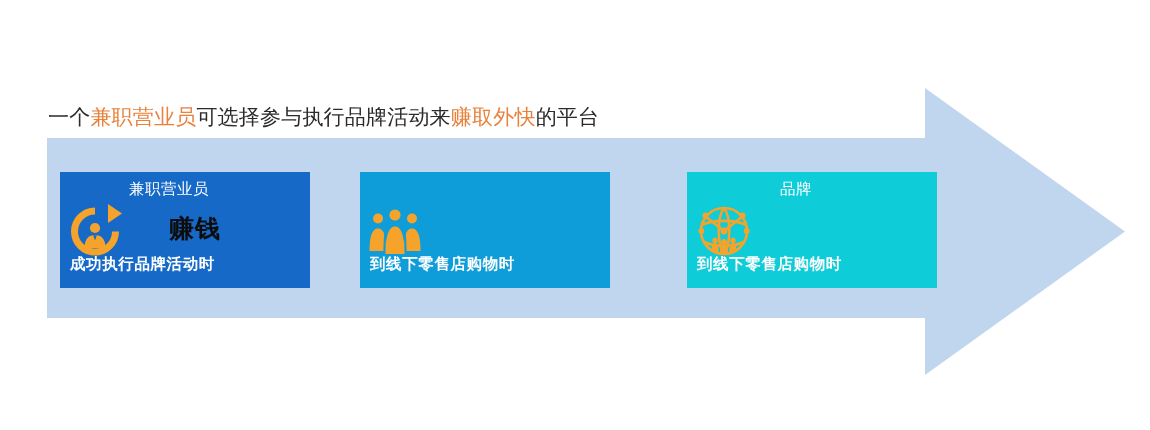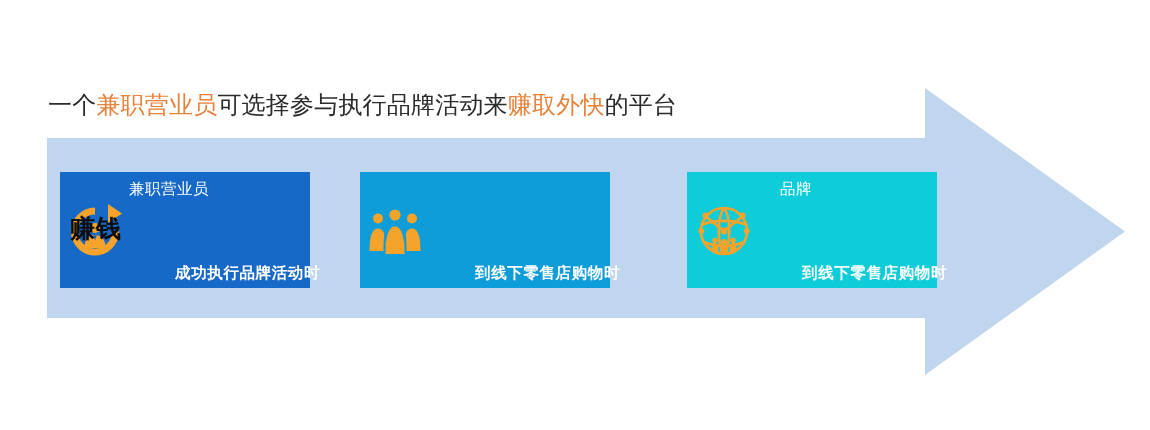--- a/index.html
+++ b/index.html
@@ -25,22 +25,22 @@
     top: 0;
     width: 1150px;
     height: 430px;
     pointer-events: none;
   }
 
   
   #title {
     position: absolute;
     left: 48px;
-    top: 89px;
-    font-size: 24px;
+    top: 101px;
+    font-size: 21px;
     line-height: 32px;
     white-space: nowrap;
     letter-spacing: 0.2px;
     color: #2b2b2b;
   }
   #title span { display: inline; }
   .t-accent { color: #E8823C; }
 
   
   .card {
@@ -65,34 +65,34 @@
     line-height: 20px;
     font-weight: 400;
     letter-spacing: 0.5px;
     transform: translateX(-16px);
   }
   .card-main {
     position: absolute;
     top: 40px;
     left: 0;
     right: 0;
-    text-align: left;
+    text-align: center;
     color: #0c0c0c;
     font-size: 25px;
     line-height: 32px;
     font-weight: 700;
     letter-spacing: 1px;
     transform: translateX(10px);
   }
   .card-footer {
     position: absolute;
-    bottom: 5px;
+    bottom: 14px;
     left: 0;
     right: 0;
-    text-align: right;
+    text-align: left;
     color: #ffffff;
     font-size: 15.5px;
     line-height: 20px;
     font-weight: 700;
     letter-spacing: 0.6px;
     transform: translateX(10px);
   }
   .card-icon {
     position: absolute;
     left: 8px;

